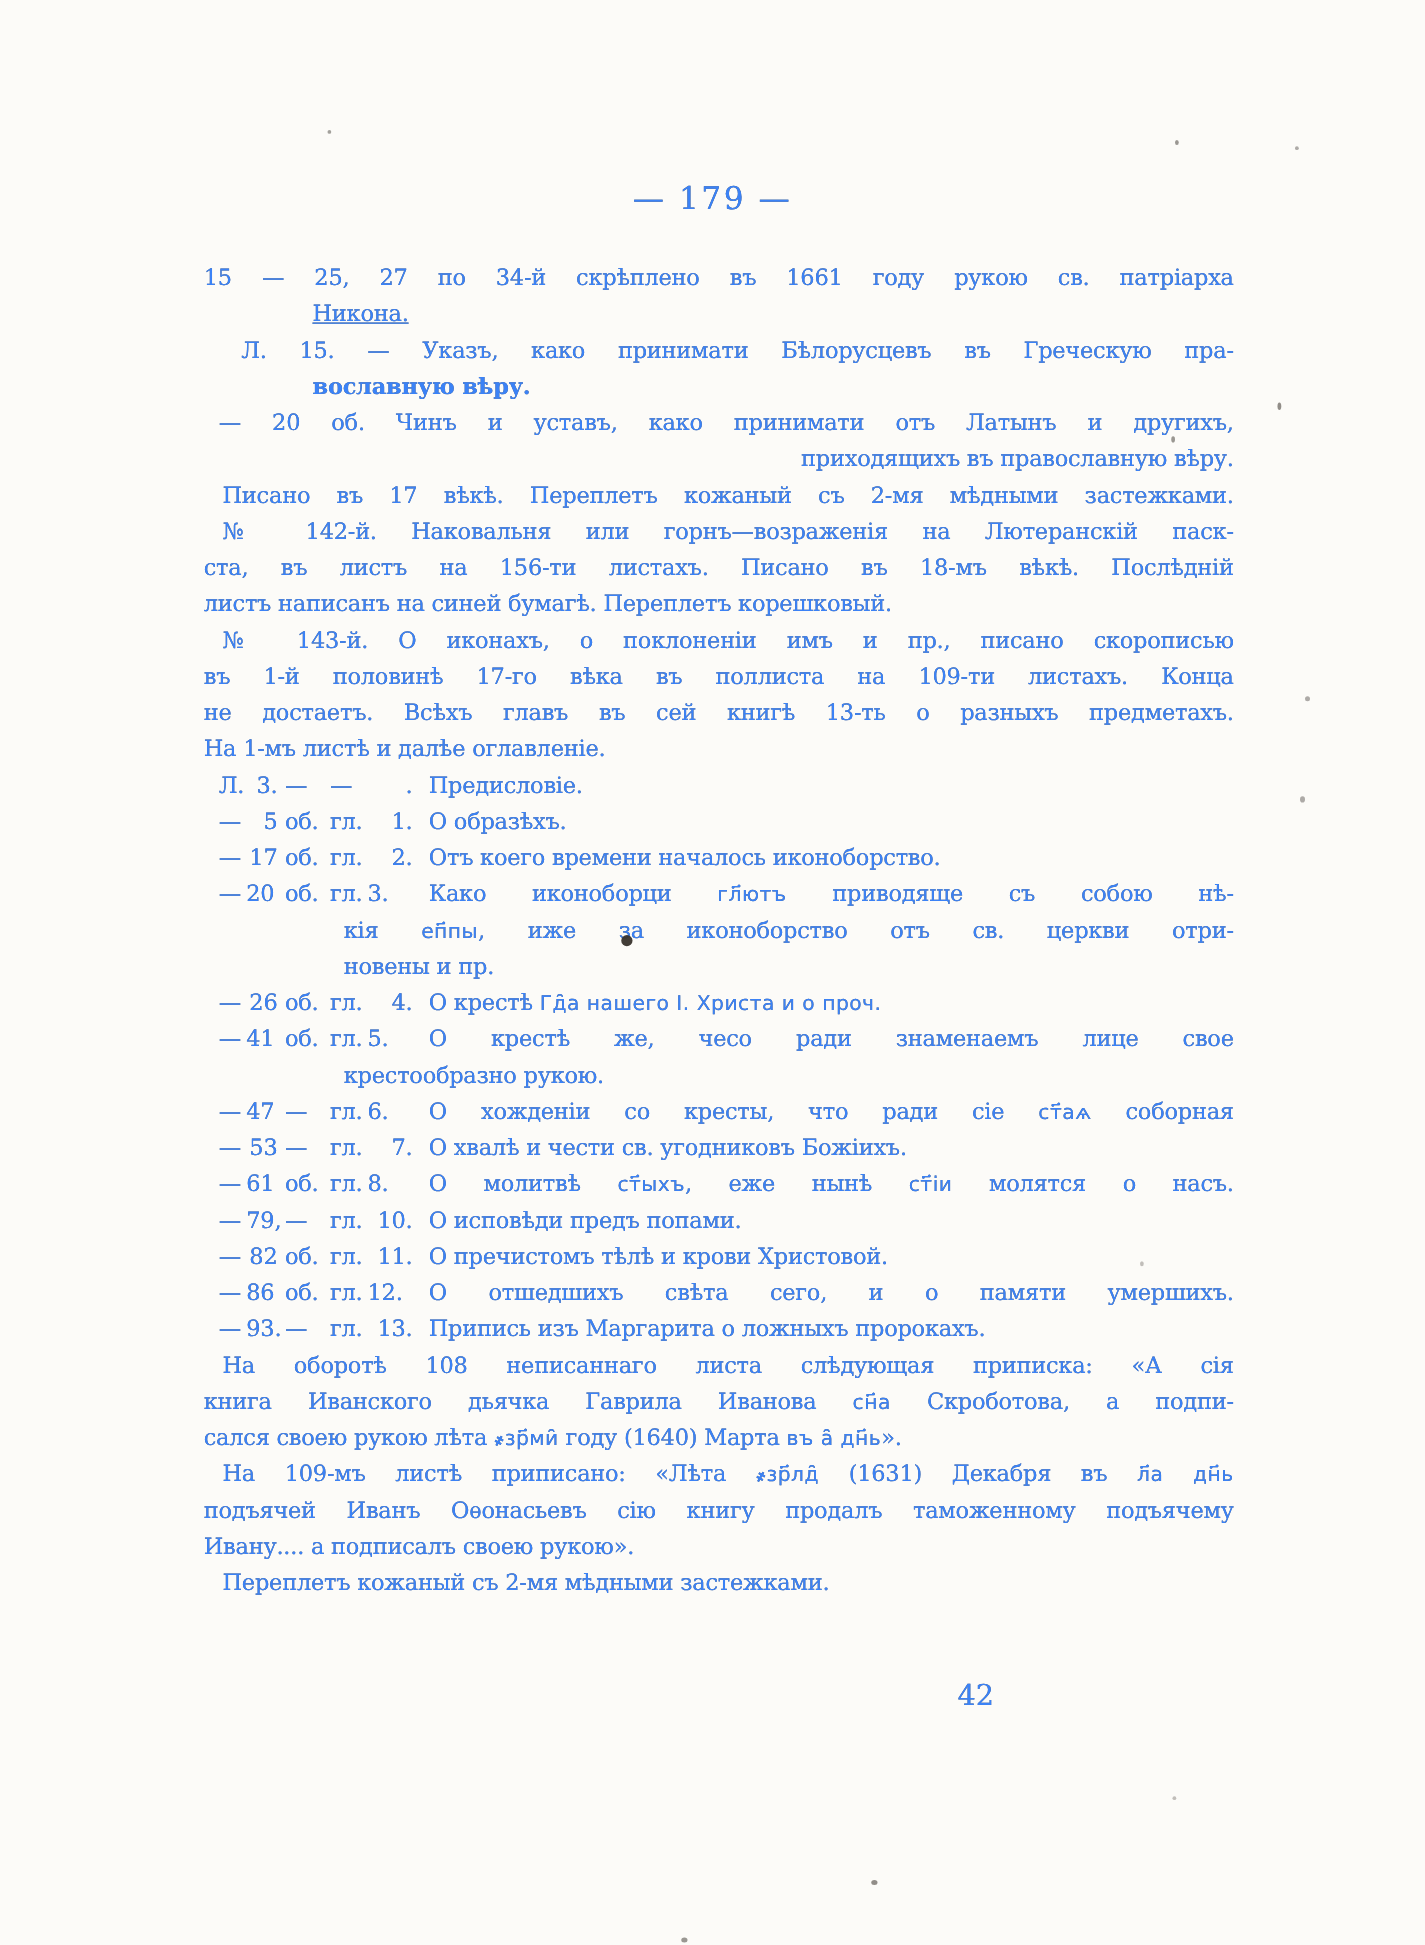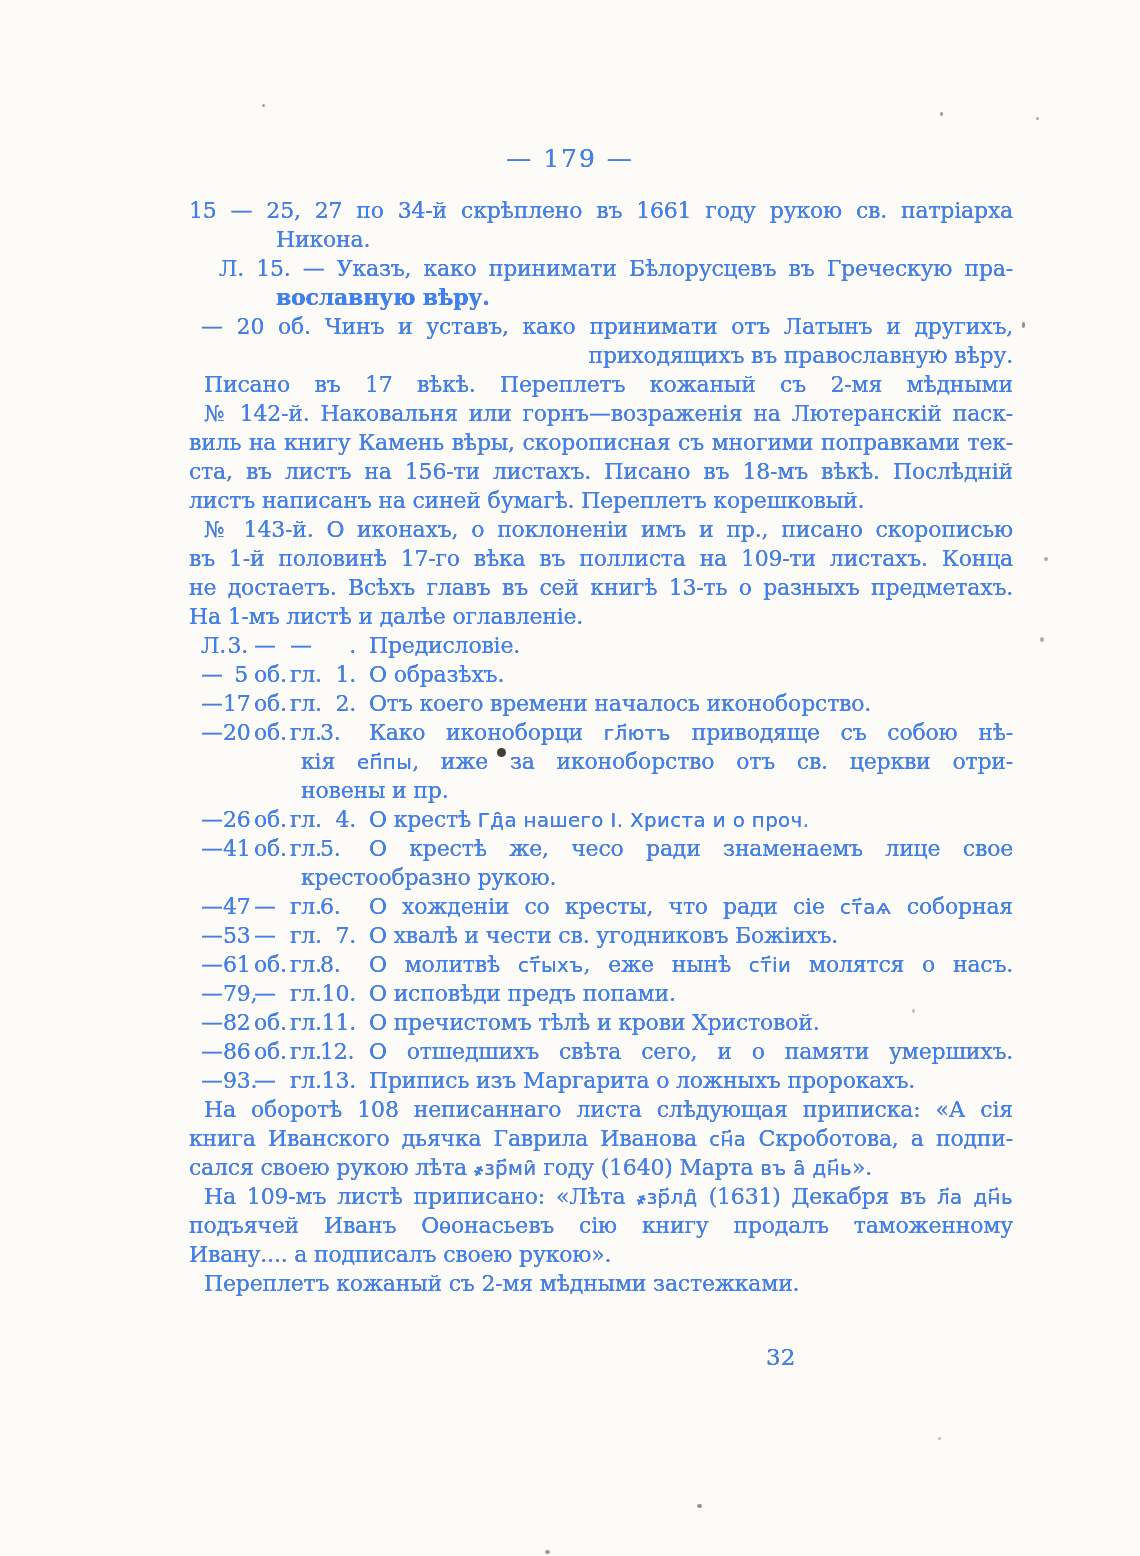--- a/index.html
+++ b/index.html
@@ -7,24 +7,23 @@
     position:relative;width:1140px;height:1556px;margin:0 auto;
     background:#fcfbf8;overflow:hidden;
     font-family:"DejaVu Serif","DejaVu Sans",serif;color:#3b82f6;
   }
   .pg-header{
     position:absolute;top:144px;left:0;width:100%;
     text-align:center;font-size:25px;letter-spacing:2px;
     text-shadow:0 0 .5px rgba(30,25,20,.75);
   }
   .textbody{
-    position:absolute;left:163px;top:196px;width:824px;
-    font-size:22px;letter-spacing:-0.2px;
+    position:absolute;left:163px;top:208px;width:824px;
+    font-size:18px;letter-spacing:-0.2px;
     text-shadow:0 0 .5px rgba(30,25,20,.7);
-    margin-left:26px;
   }
   .line{line-height:29px;height:29px;overflow:hidden;text-align:left;}
   .line.j{text-align:justify;text-align-last:justify;}
   .tc{display:inline-block;white-space:pre;box-sizing:border-box;vertical-align:baseline;}
   .tc1{width:34px;padding-left:12px;}
   .tc2{width:25px;text-align:right;}
   .tc3{width:32px;padding-left:6px;}
   .tc4{width:40px;padding-left:10px;}
   .tc5{width:36px;text-align:right;}
   .tgap{display:inline-block;width:13px;}
@@ -35,28 +34,27 @@
   }
   .speck{position:absolute;background:#38332c;border-radius:50%;}
 </style>
 </head>
 <body>
 
 <div class="page">
   <div class="pg-header">— 179 —</div>
   <div class="textbody">
       <div class="line j"><span>15 — 25, 27 по 34-й скрѣплено въ 1661 году рукою св. патріарха</span></div>
-      <div class="line" style="padding-left: 87px;"><span>Никона.</span></div>
+      <div class="line" style="padding-left: 87px; text-decoration: underline;"><span>Никона.</span></div>
       <div class="line j" style="padding-left: 30px;"><span>Л. 15. — Указъ, како принимати Бѣлорусцевъ въ Греческую пра-</span></div>
       <div class="line" style="padding-left: 87px; font-weight: bold;"><span>вославную вѣру.</span></div>
       <div class="line j" style="padding-left: 12px;"><span>— 20 об. Чинъ и уставъ, како принимати отъ Латынъ и другихъ,</span></div>
       <div class="line" style="padding-left: 87px; text-align: right;"><span>приходящихъ въ православную вѣру.</span></div>
       <div class="line j" style="padding-left: 15px;"><span>Писано въ 17 вѣкѣ. Переплетъ кожаный съ 2-мя мѣдными застежками.</span></div>
       <div class="line j" style="padding-left: 15px;"><span>№ 142-й. Наковальня или горнъ—возраженія на Лютеранскій паск-</span></div>
-      <div class="line j"><span>виль на книгу Камень вѣры, скорописная съ многими поправками тек-</span></div>
       <div class="line j"><span>ста, въ листъ на 156-ти листахъ. Писано въ 18-мъ вѣкѣ. Послѣдній</span></div>
       <div class="line"><span>листъ написанъ на синей бумагѣ. Переплетъ корешковый.</span></div>
       <div class="line j" style="padding-left: 15px;"><span>№ 143-й. О иконахъ, о поклоненіи имъ и пр.,  писано скорописью</span></div>
       <div class="line j"><span>въ 1-й половинѣ 17-го вѣка въ поллиста на 109-ти листахъ.  Конца</span></div>
       <div class="line j"><span>не достаетъ. Всѣхъ главъ въ сей книгѣ 13-ть о разныхъ предметахъ.</span></div>
       <div class="line"><span>На 1-мъ листѣ и далѣе оглавленіе.</span></div>
       <div class="line"><span class="tc tc1">Л.</span><span class="tc tc2">3.</span><span class="tc tc3">—</span><span class="tc tc4">—</span><span class="tc tc5">.</span><span class="tgap"></span><span>Предисловіе.</span></div>
       <div class="line"><span class="tc tc1">—</span><span class="tc tc2">5</span><span class="tc tc3">об.</span><span class="tc tc4">гл.</span><span class="tc tc5">1.</span><span class="tgap"></span><span>О образѣхъ.</span></div>
       <div class="line"><span class="tc tc1">—</span><span class="tc tc2">17</span><span class="tc tc3">об.</span><span class="tc tc4">гл.</span><span class="tc tc5">2.</span><span class="tgap"></span><span>Отъ коего времени началось иконоборство.</span></div>
       <div class="line j"><span class="tc tc1">—</span><span class="tc tc2">20</span><span class="tc tc3">об.</span><span class="tc tc4">гл.</span><span class="tc tc5">3.</span><span class="tgap"></span><span>Како иконоборци </span><span class="cs">гл҃ютъ</span><span> приводяще съ собою нѣ-</span></div>
@@ -73,21 +71,21 @@
       <div class="line j"><span class="tc tc1">—</span><span class="tc tc2">86</span><span class="tc tc3">об.</span><span class="tc tc4">гл.</span><span class="tc tc5">12.</span><span class="tgap"></span><span>О отшедшихъ свѣта сего, и о памяти умершихъ.</span></div>
       <div class="line"><span class="tc tc1">—</span><span class="tc tc2">93.</span><span class="tc tc3">—</span><span class="tc tc4">гл.</span><span class="tc tc5">13.</span><span class="tgap"></span><span>Припись изъ Маргарита о ложныхъ пророкахъ.</span></div>
       <div class="line j" style="padding-left: 15px;"><span>На оборотѣ 108 неписаннаго листа слѣдующая приписка:  «А сія</span></div>
       <div class="line j"><span>книга Иванского дьячка Гаврила Иванова </span><span class="cs">сн҃а</span><span> Скроботова, а подпи-</span></div>
       <div class="line"><span>сался своею рукою лѣта </span><span class="cs">҂зр҃ми̑</span><span> году (1640) Марта </span><span class="cs">въ а̑ дн҃ь</span><span>».</span></div>
       <div class="line j" style="padding-left: 15px;"><span>На 109-мъ листѣ приписано: «Лѣта </span><span class="cs">҂зр҃лд̑</span><span> (1631) Декабря въ </span><span class="cs">л҃а дн҃ь</span></div>
       <div class="line j"><span>подъячей Иванъ Оѳонасьевъ сію книгу продалъ таможенному подъячему</span></div>
       <div class="line"><span>Ивану.... а подписалъ своею рукою».</span></div>
       <div class="line" style="padding-left: 15px;"><span>Переплетъ кожаный съ 2-мя мѣдными застежками.</span></div>
     </div>
-  <div class="signature">32</div>
+  <div class="signature">42</div>
 <div class="speck" style="left: 262px; top: 104px; width: 3px; height: 3px; opacity: 0.45;"></div>
     <div class="speck" style="left: 940px; top: 112px; width: 3px; height: 4px; opacity: 0.5;"></div>
     <div class="speck" style="left: 1036px; top: 117px; width: 3px; height: 3px; opacity: 0.4;"></div>
     <div class="speck" style="left: 1022px; top: 322px; width: 3px; height: 6px; opacity: 0.55;"></div>
     <div class="speck" style="left: 937px; top: 349px; width: 3px; height: 5px; opacity: 0.5;"></div>
     <div class="speck" style="left: 1044px; top: 557px; width: 4px; height: 4px; opacity: 0.4;"></div>
     <div class="speck" style="left: 1040px; top: 637px; width: 4px; height: 5px; opacity: 0.4;"></div>
     <div class="speck" style="left: 497px; top: 748px; width: 9px; height: 9px; opacity: 0.95;"></div>
     <div class="speck" style="left: 912px; top: 1009px; width: 3px; height: 4px; opacity: 0.3;"></div>
     <div class="speck" style="left: 938px; top: 1437px; width: 3px; height: 3px; opacity: 0.3;"></div>

